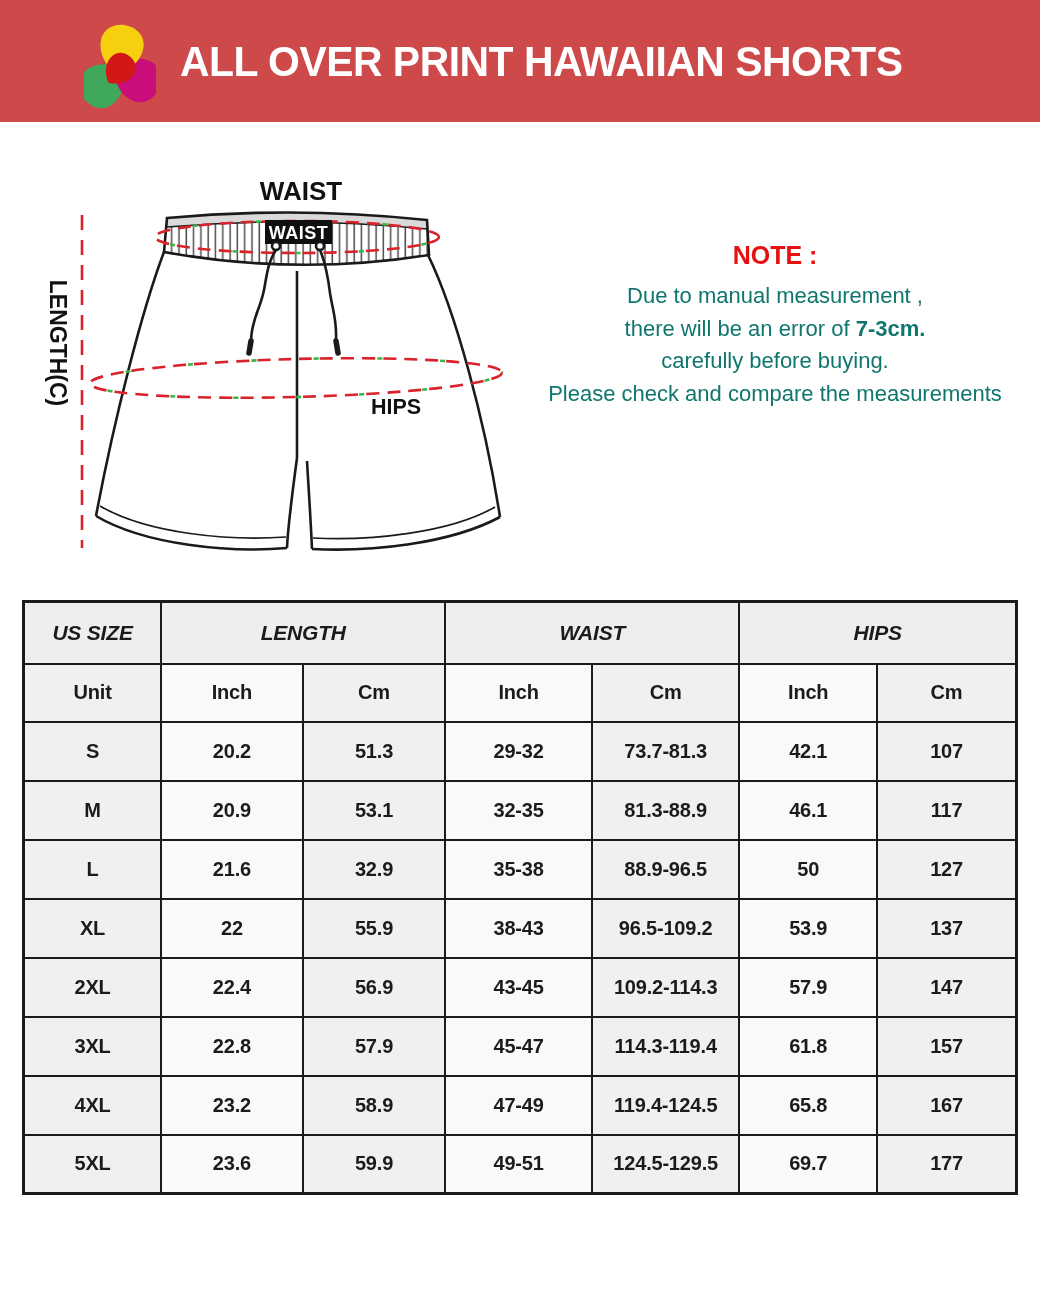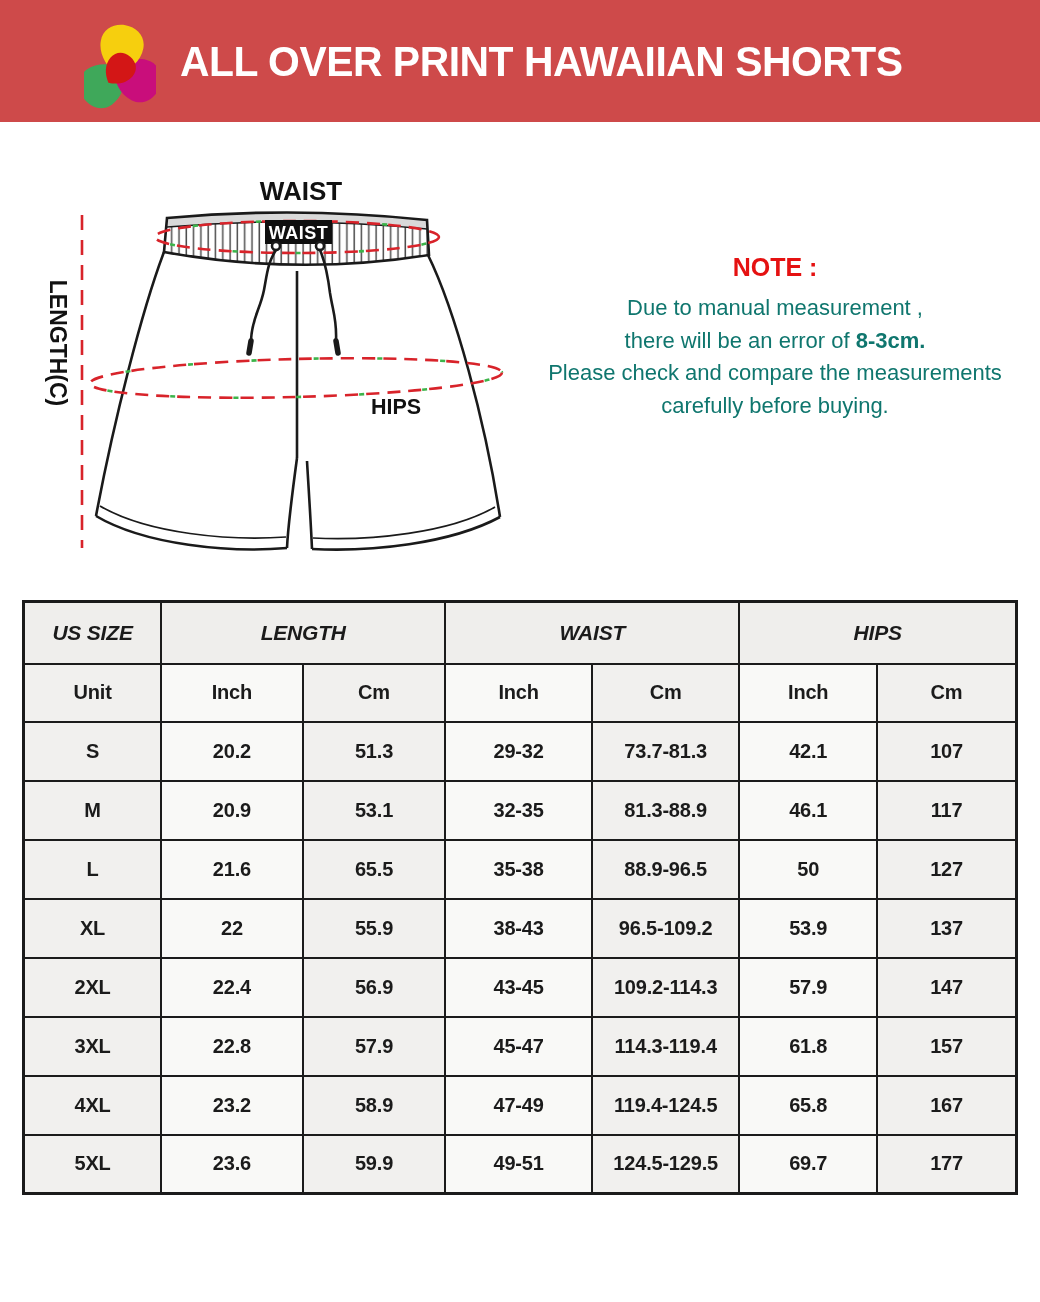--- a/index.html
+++ b/index.html
@@ -11,21 +11,21 @@
   .banner{position:absolute;left:0;top:0;width:1040px;height:122px;background:#ce4a4a;}
   .logo{position:absolute;left:84px;top:24px;width:72px;height:90px;}
   .banner-title{
     position:absolute;left:180px;top:0;height:122px;display:flex;align-items:center;
     font-size:43px;font-weight:bold;letter-spacing:-0.5px;color:#ffffff;white-space:nowrap;
     transform:scaleX(0.95);transform-origin:left center;
   }
   
   .diagram{position:absolute;left:30px;top:160px;width:520px;height:420px;}
   
-  .note{position:absolute;left:535px;top:253px;width:480px;text-align:center;}
+  .note{position:absolute;left:535px;top:241px;width:480px;text-align:center;}
   .note-heading{font-size:25px;font-weight:bold;color:#e51111;margin:0 0 10px 0;}
   .note-line{font-size:22px;line-height:32.5px;color:#0f766e;margin:0;}
   .note-line b{font-weight:bold;}
   
   .size-table-wrap{position:absolute;left:22px;top:600px;width:996px;}
   table.size-table{
     width:100%;border-collapse:collapse;border:3px solid #1b1b1b;table-layout:fixed;
   }
   table.size-table th, table.size-table td{
     border:2px solid #1b1b1b;text-align:center;vertical-align:middle;
@@ -124,23 +124,23 @@
       <line x1="221" y1="181" x2="219" y2="193" stroke-width="5.5"></line>
       <line x1="306" y1="181" x2="308" y2="193" stroke-width="5.5"></line>
     </g>
 
     <text x="366" y="254" text-anchor="middle" font-size="21.5" font-weight="bold" fill="#111111">HIPS</text>
   </svg>
 
   <div class="note">
     <p class="note-heading">NOTE :</p>
     <p class="note-line">Due to manual measurement ,</p>
-    <p class="note-line"><span>there will be an error of </span><b>8-3cm.</b></p>
+    <p class="note-line"><span>there will be an error of </span><b>7-3cm.</b></p>
+    <p class="note-line">carefully before buying.</p>
     <p class="note-line">Please check and compare the measurements</p>
-    <p class="note-line">carefully before buying.</p>
   </div>
 
   <div class="size-table-wrap">
     <table class="size-table">
       <colgroup>
         <col style="width:13.86%">
           <col style="width:14.26%">
           <col style="width:14.36%">
         <col style="width:14.76%">
           <col style="width:14.86%">
@@ -179,21 +179,21 @@
           <td>20.9</td>
           <td>53.1</td>
           <td>32-35</td>
           <td>81.3-88.9</td>
           <td>46.1</td>
           <td>117</td>
         </tr>
         <tr>
           <td>L</td>
           <td>21.6</td>
-          <td>65.5</td>
+          <td>32.9</td>
           <td>35-38</td>
           <td>88.9-96.5</td>
           <td>50</td>
           <td>127</td>
         </tr>
         <tr>
           <td>XL</td>
           <td>22</td>
           <td>55.9</td>
           <td>38-43</td>

